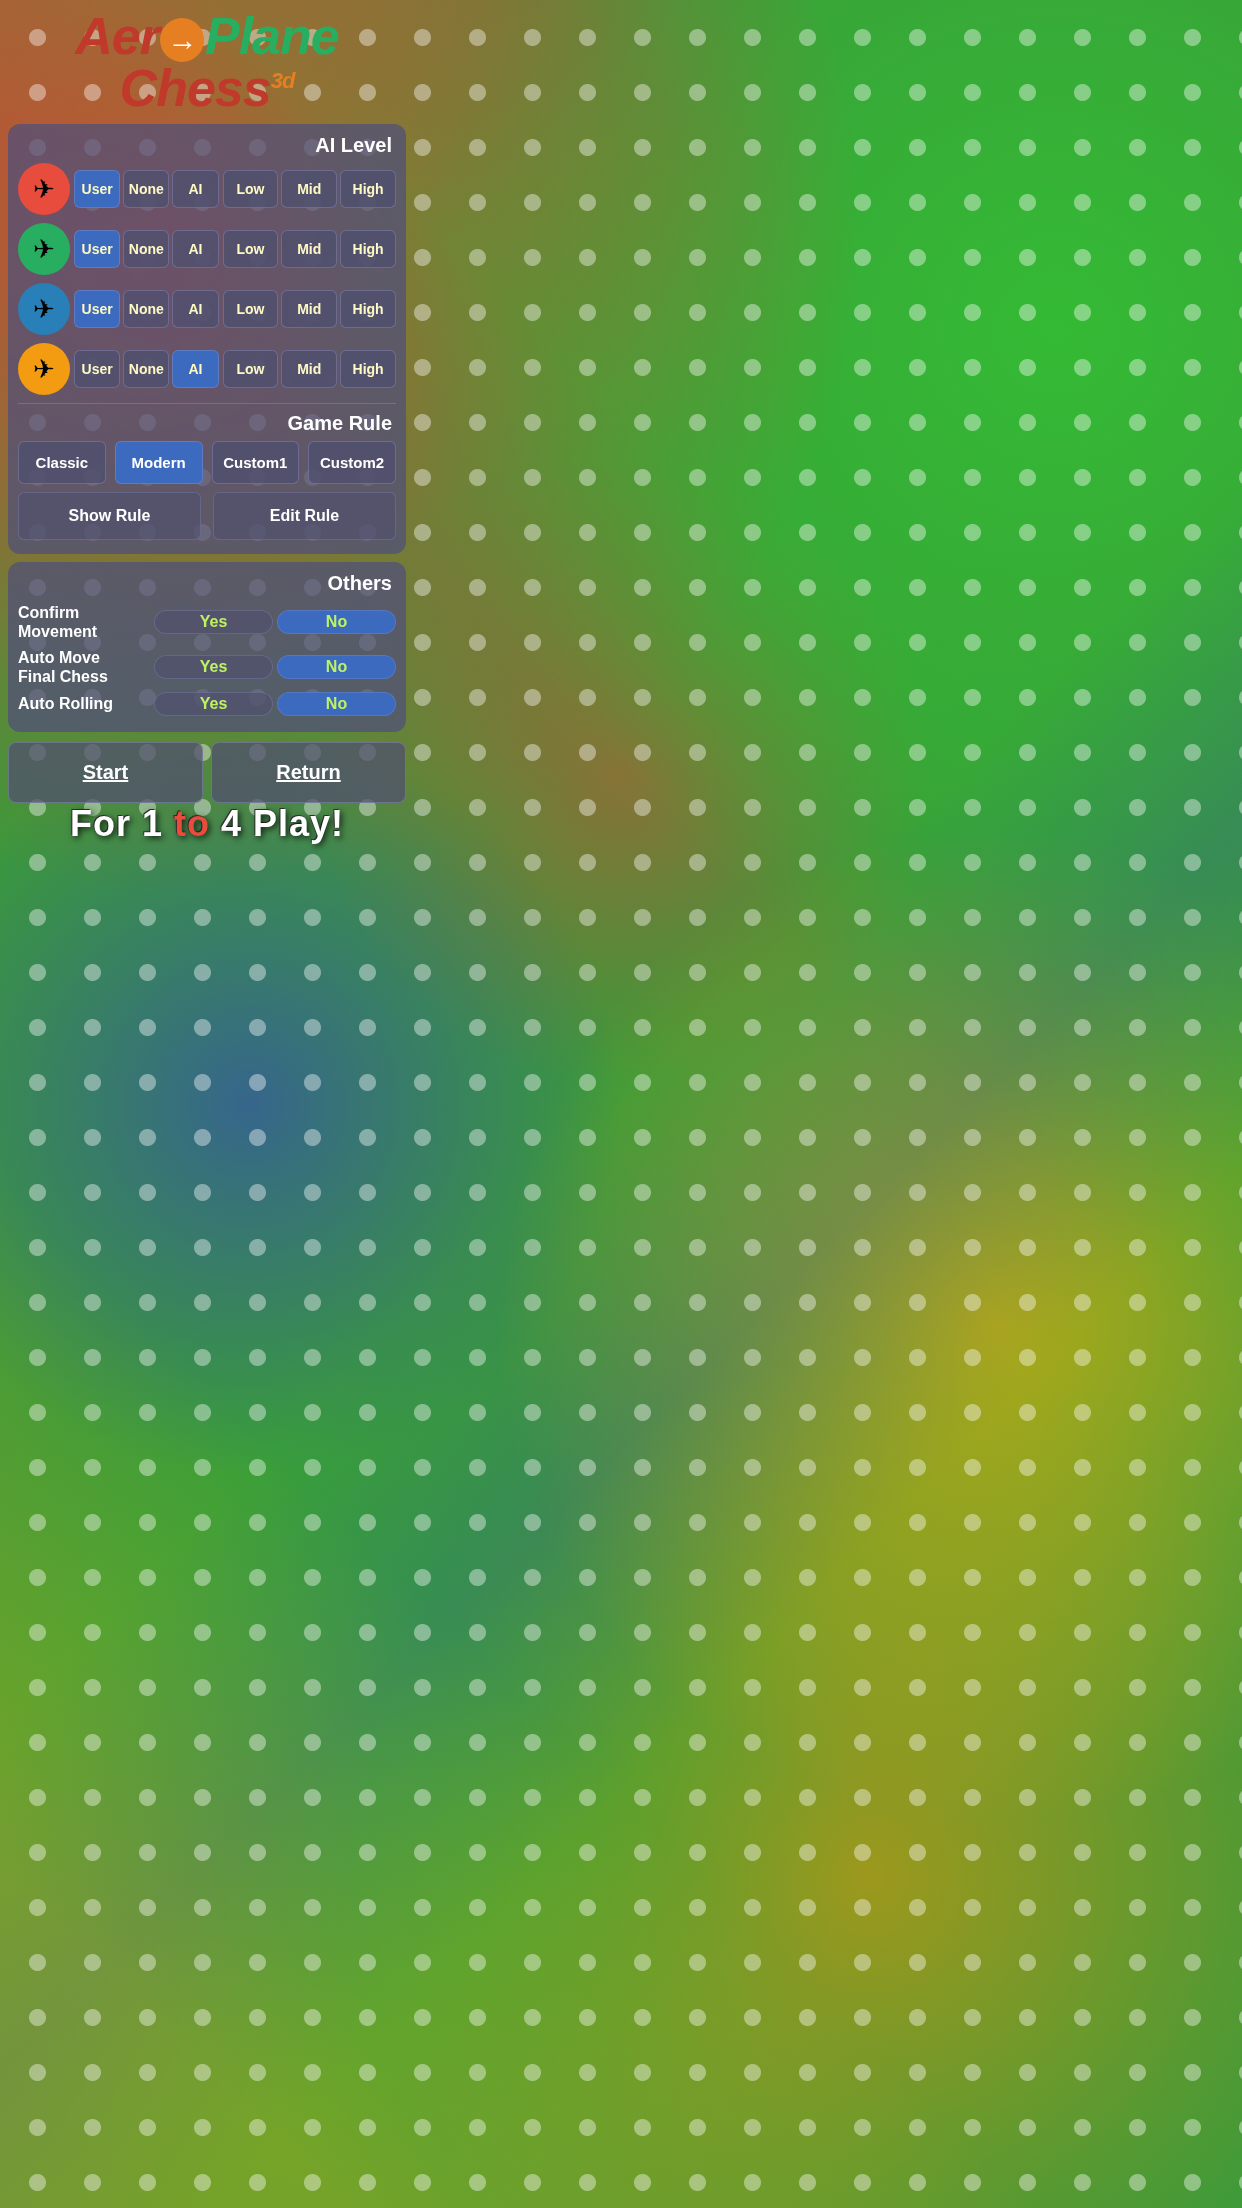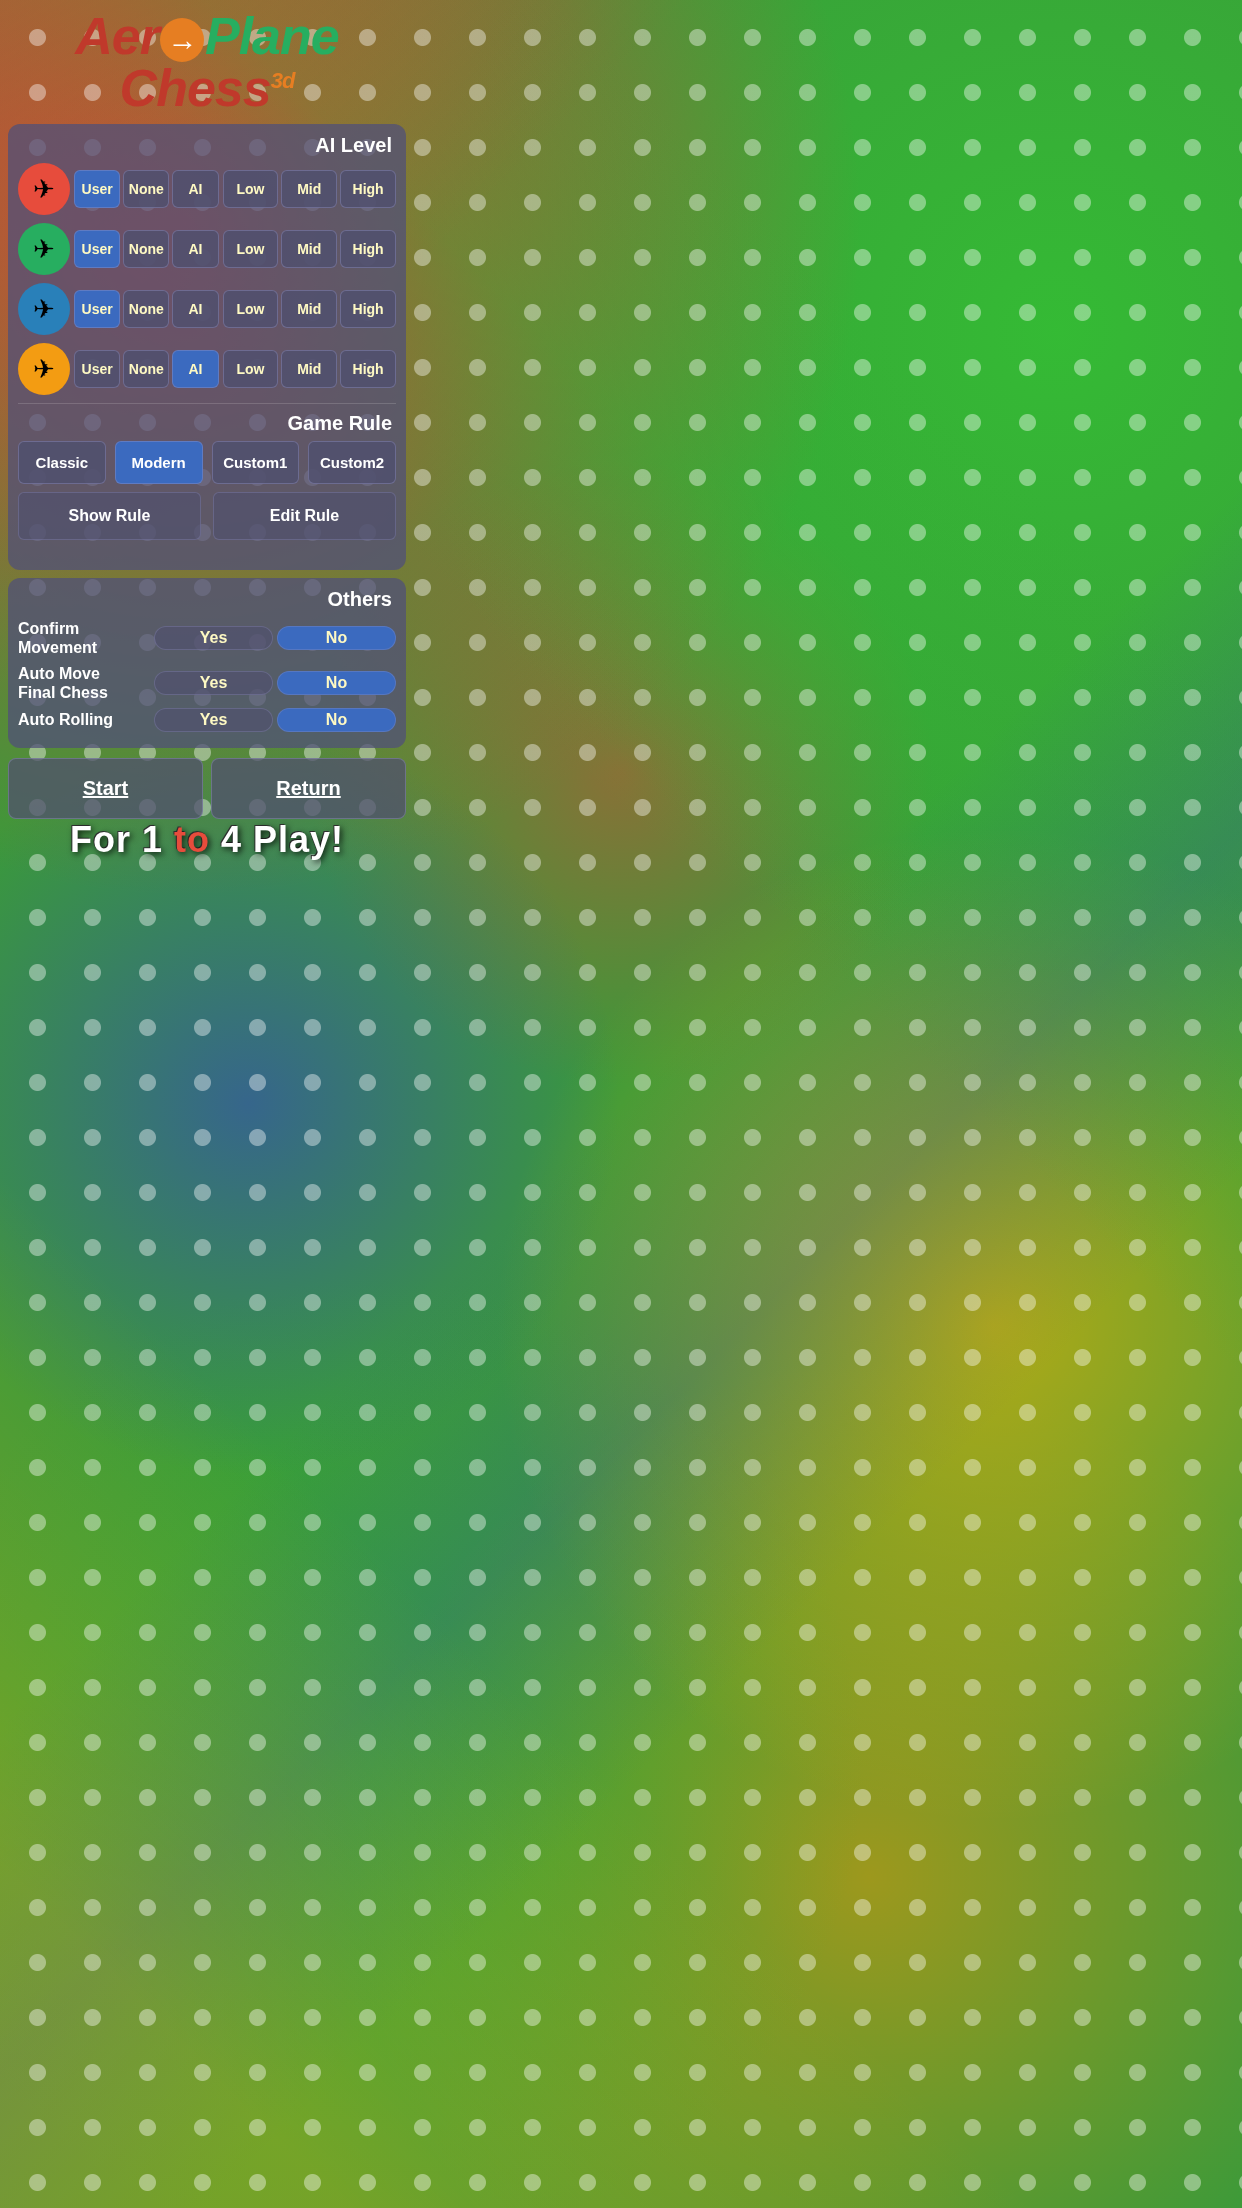--- a/index.html
+++ b/index.html
@@ -188,21 +188,21 @@
       text-align: center;
     }
 
     .rule-btn.active {
       background: #3b6abf;
     }
 
     .show-edit-row {
       display: flex;
       gap: 12px;
-      margin-bottom: 20px;
+      margin-bottom: 4px;
     }
 
     .show-edit-btn {
       flex: 1;
       padding: 14px 4px;
       border: none;
       border-radius: 6px;
       font-size: 16px;
       font-weight: bold;
       color: white;
@@ -251,21 +251,21 @@
       gap: 4px;
     }
 
     .yn-btn {
       flex: 1;
       padding: 2px 4px;
       border: none;
       border-radius: 14px;
       font-size: 16px;
       font-weight: bold;
-      color: #fef9c3;
+      color: #bef264;
       cursor: pointer;
       background: rgba(80, 80, 110, 0.65);
       border: 1px solid rgba(150,150,200,0.3);
       text-align: center;
     }
 
     .yn-btn.active {
       background: #3b6abf;
     }
 

